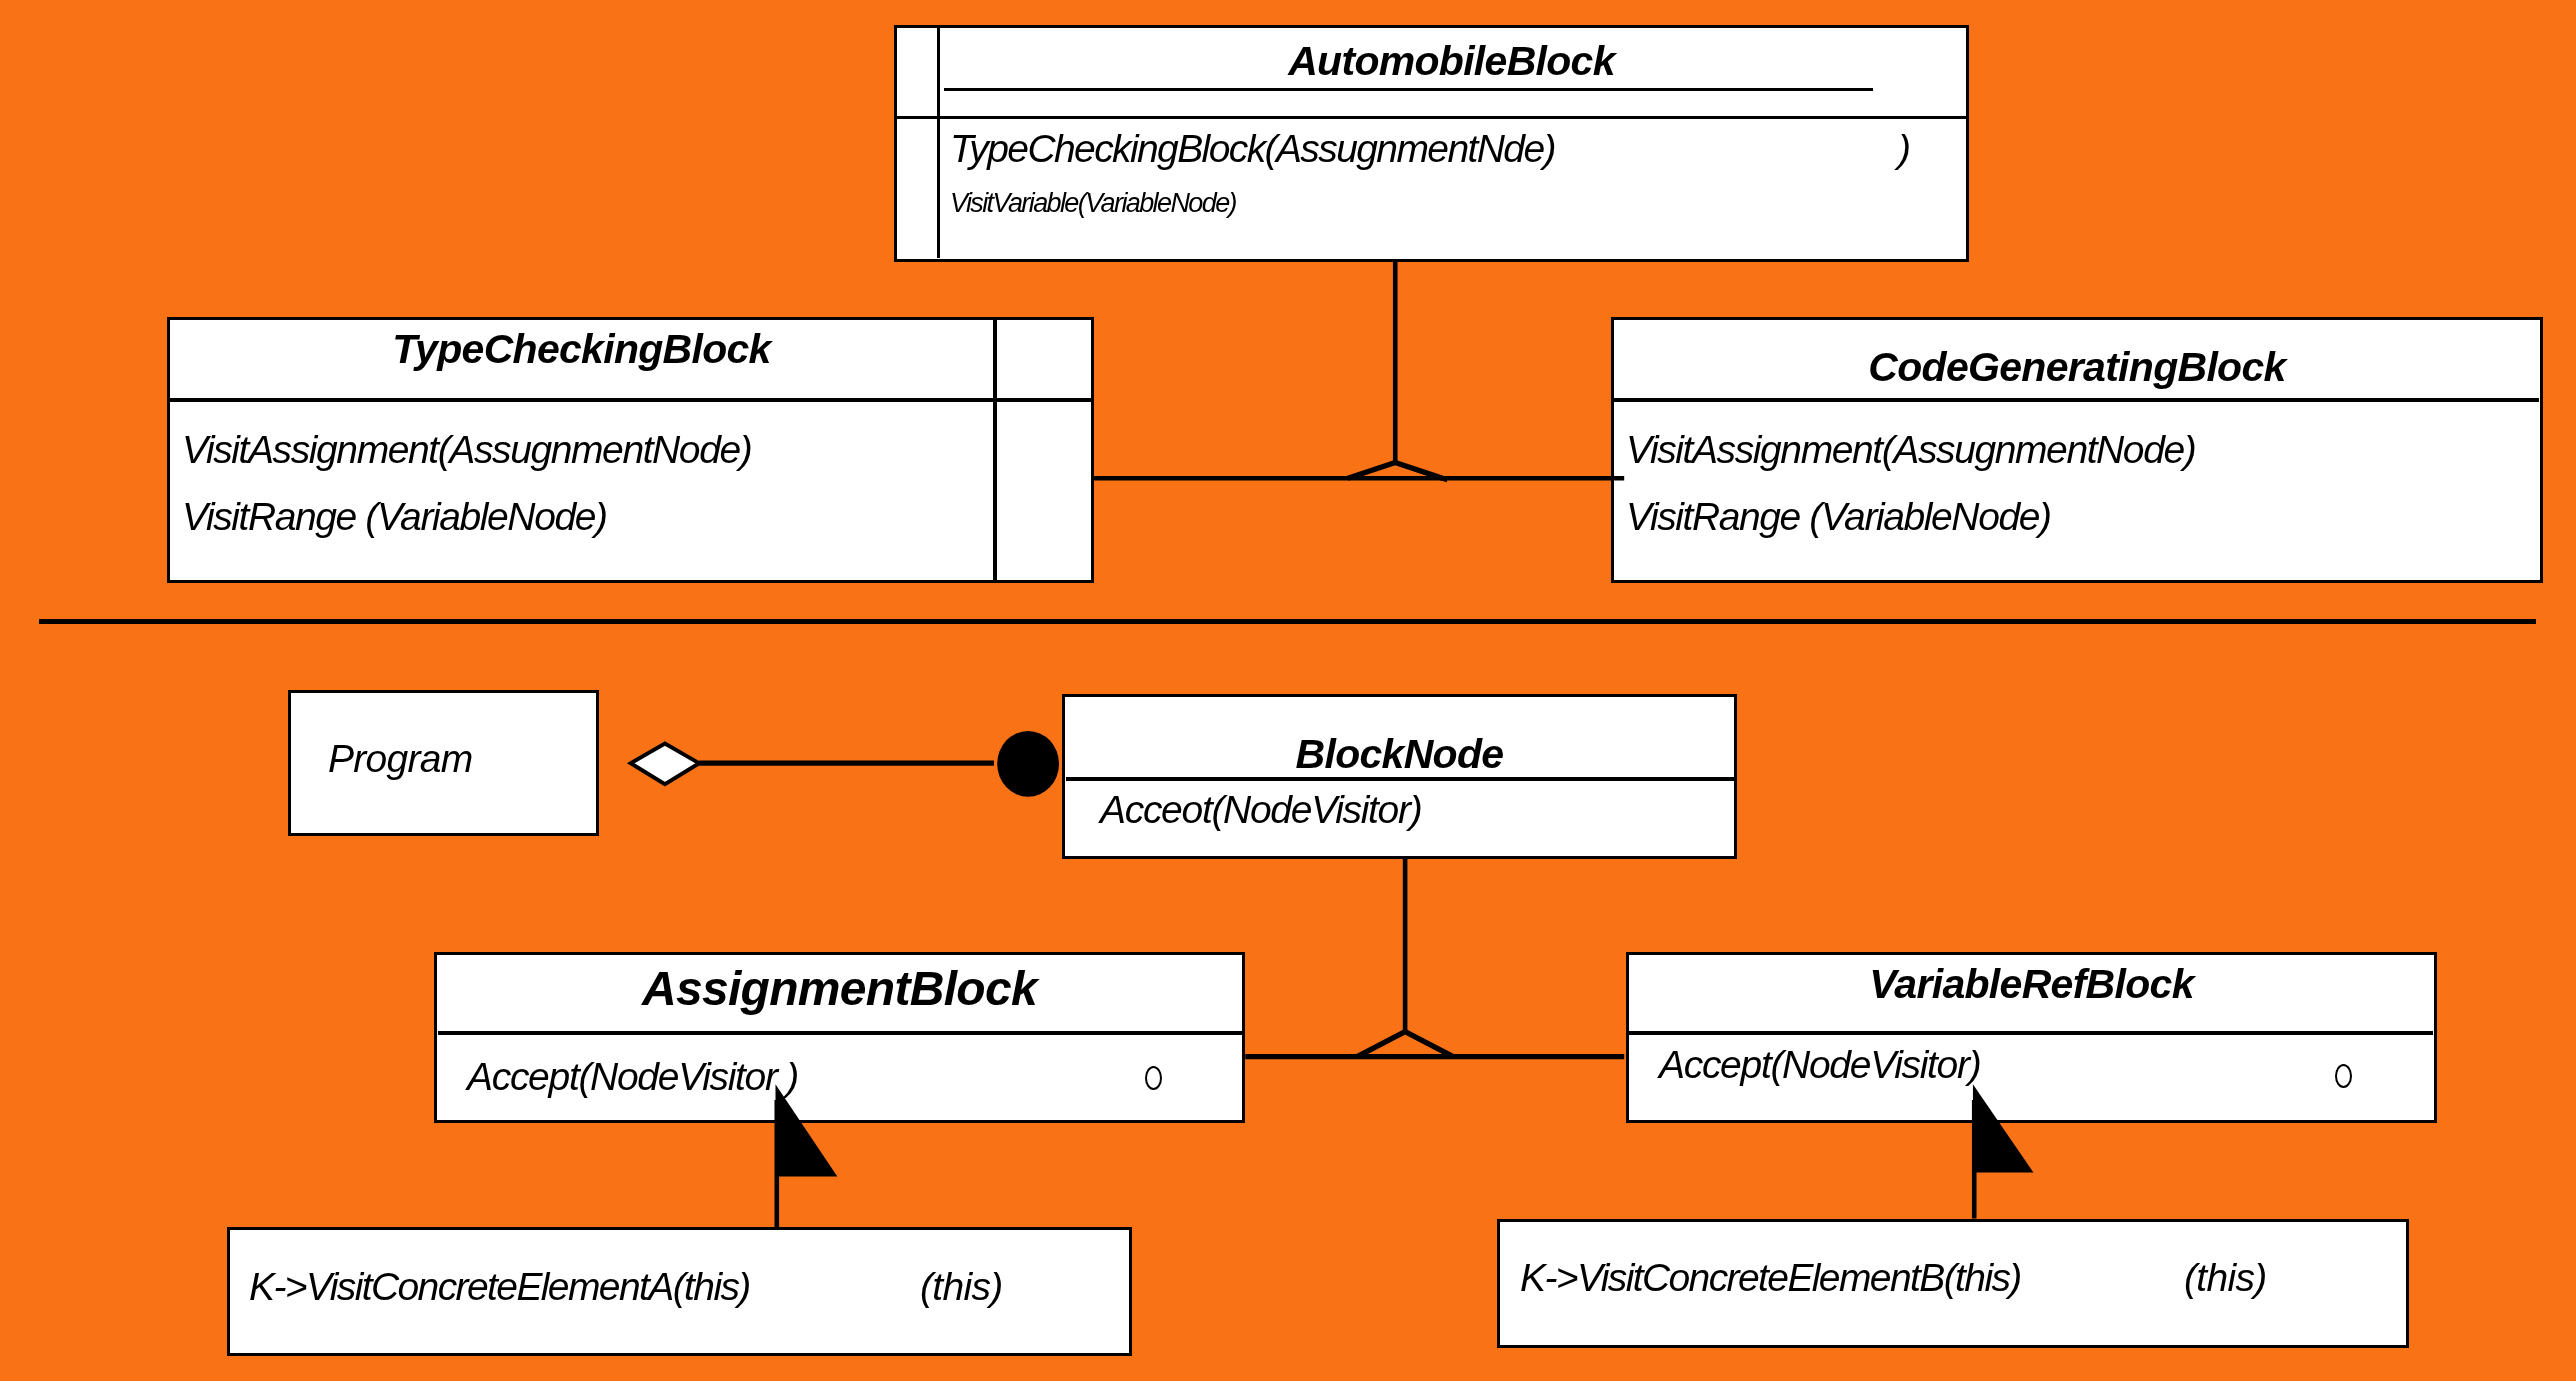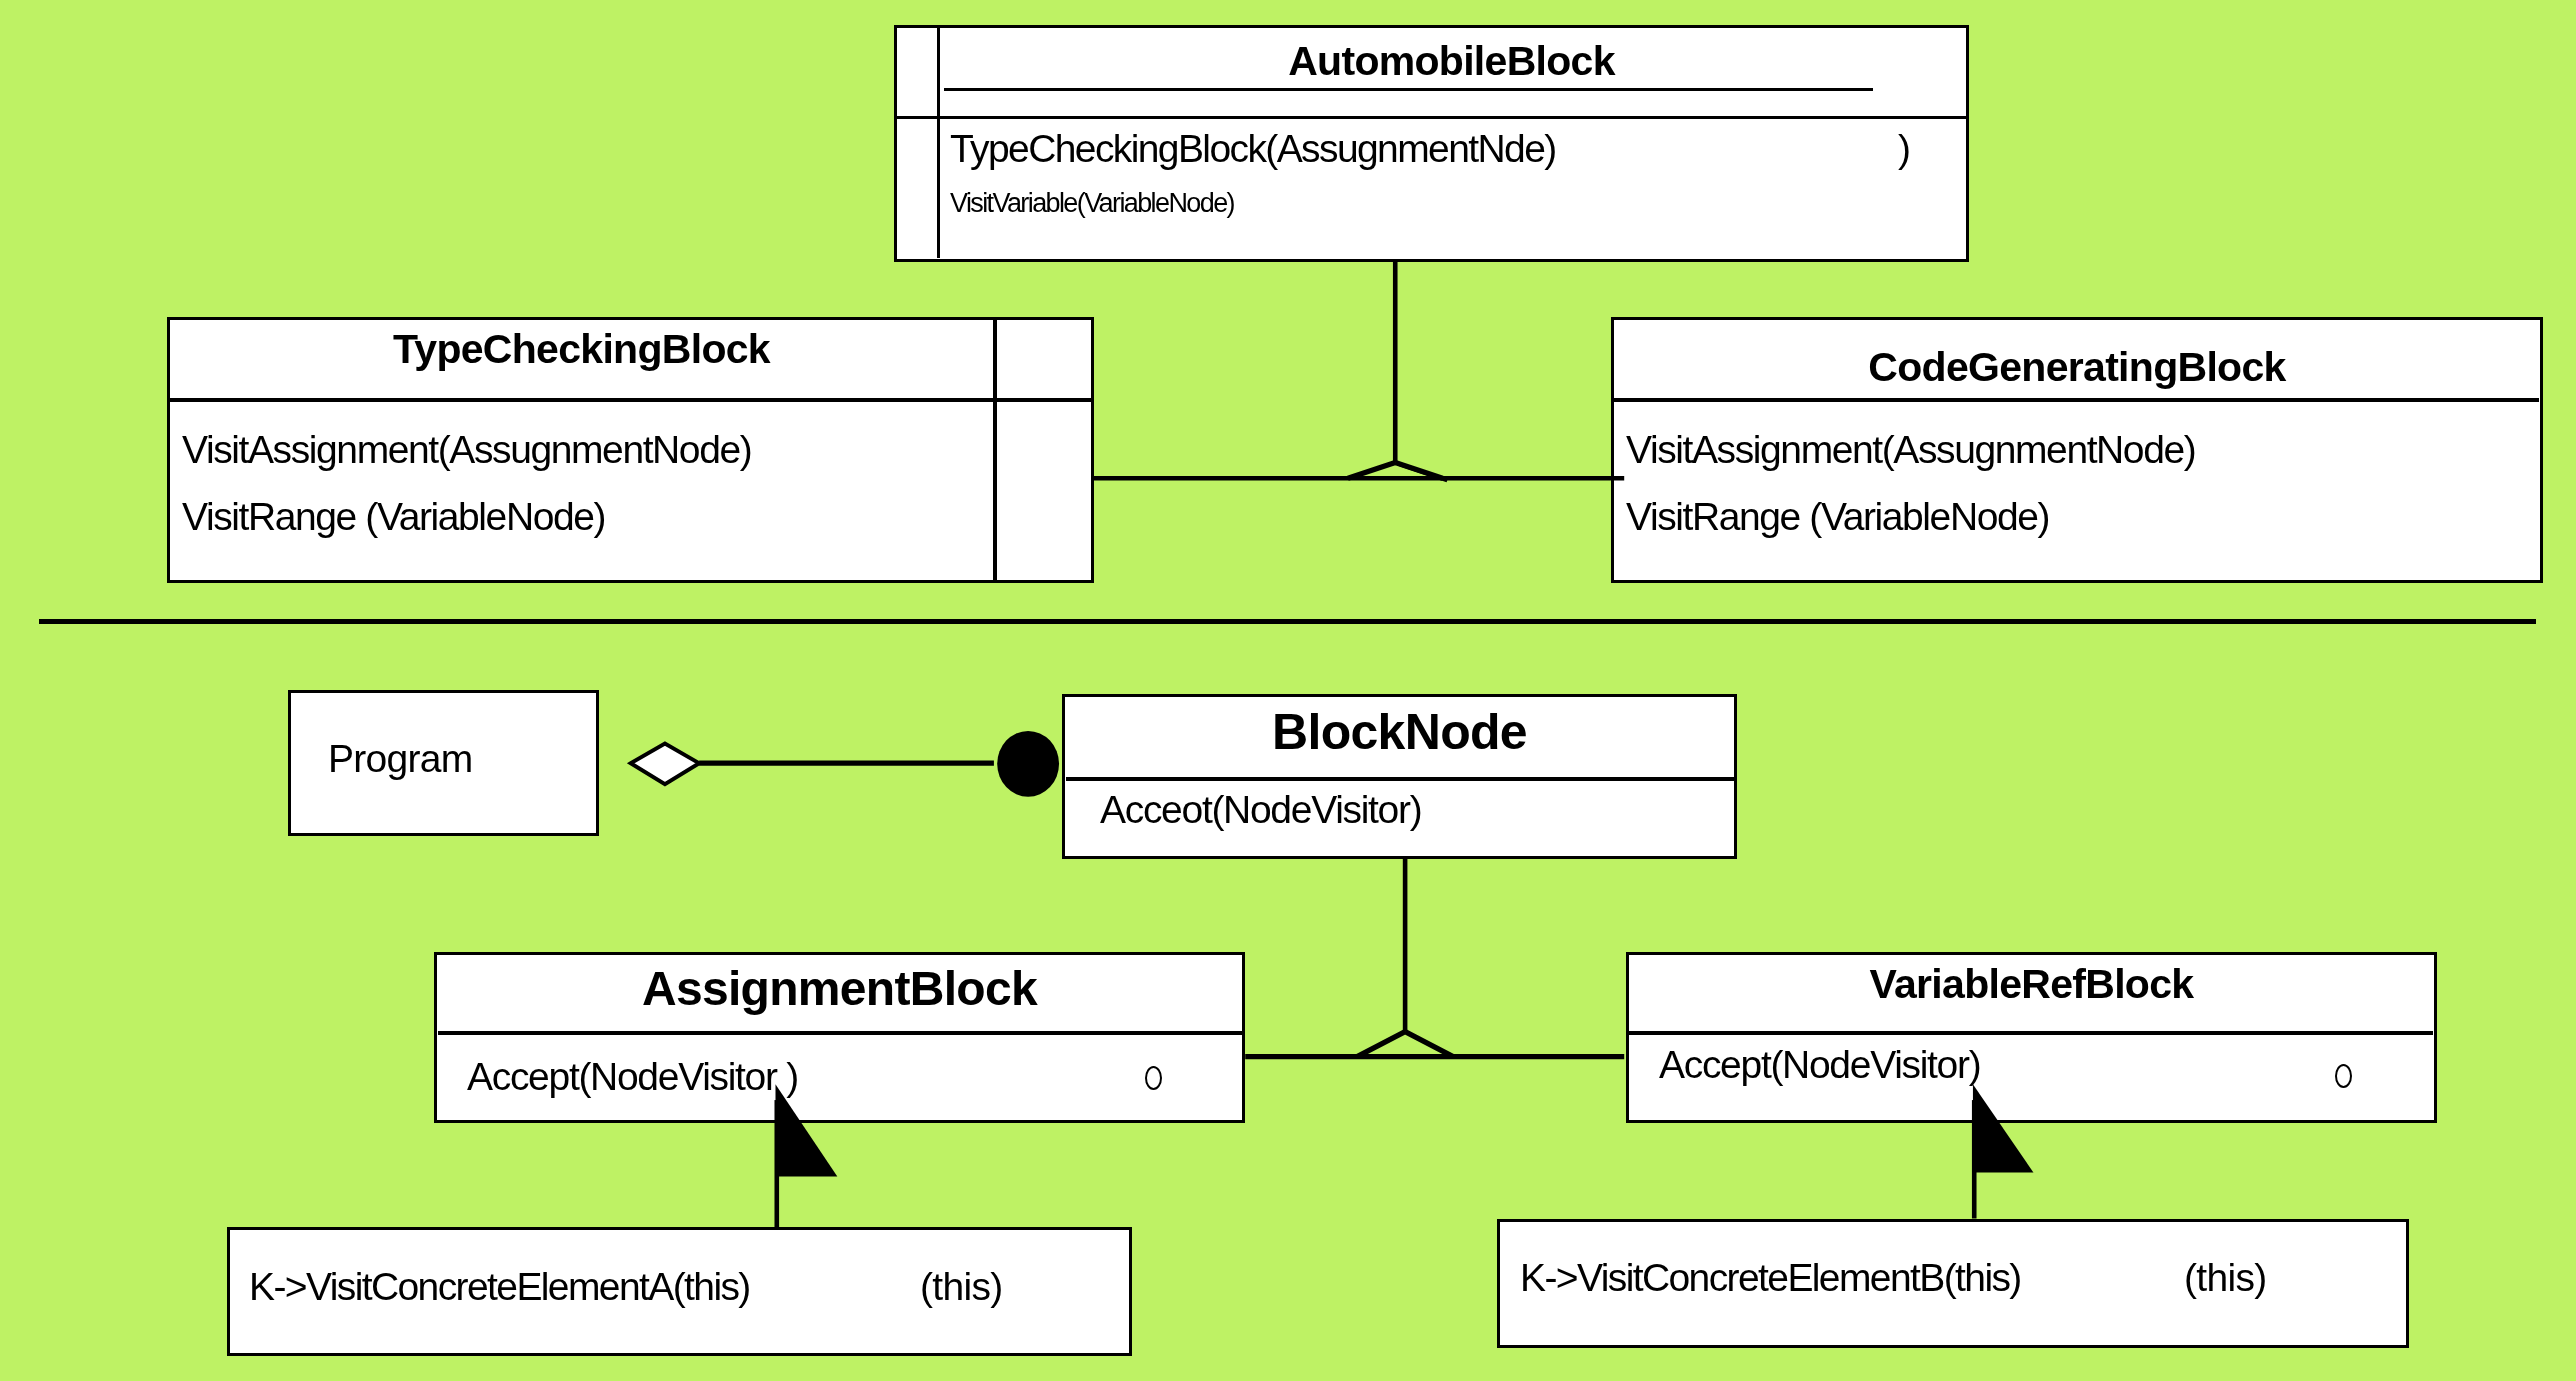--- a/index.html
+++ b/index.html
@@ -1,22 +1,23 @@
 <!DOCTYPE html>
 <html style="font-size:10.5px"><head>
 <meta charset="utf-8">
 <style>
   html,body{margin:0;padding:0;background:#ffffff;}
   body{font-family:"Liberation Sans", sans-serif;}
   #canvas{
     position:relative;
     width:2576px;
     height:1381px;
-    background:#bef264;
+    background:#f97316;
     overflow:hidden;
+    font-style:italic;
   }
   .box{
     position:absolute;
     box-sizing:border-box;
     border:3.3px solid #000;
     background:#fff;
   }
   .cls-title{
     position:absolute;
     left:0; right:0;
@@ -90,21 +91,21 @@
   <div class="cls-ops" style="left:1626px; top:428px; font-size:39px; letter-spacing:-1.4px;">VisitAssignment(AssugnmentNode)</div>
   <div class="cls-ops" style="left:1626px; top:495px; font-size:39px; letter-spacing:-1.4px;">VisitRange  (VariableNode)</div>
 
   <div class="divider" style="left:39px; top:619px; width:2497px; height:4.6px;"></div>
 
   <div class="box" style="left:288px; top:690px; width:311px; height:146px;"></div>
   <div class="plain-label" style="left:288px; top:737px; width:311px; text-align:left; font-size:39px; letter-spacing:-0.7px;padding-left:40px;">Program</div>
 
   <div class="box" style="left:1062px; top:694px; width:675px; height:165px;"></div>
   <div class="divider" style="left:1066px; top:777px; width:669px; height:4px;"></div>
-  <div class="cls-title" style="left:1062px; top:703px; width:675px; font-size:50px; letter-spacing:-0.7px;">BlockNode</div>
+  <div class="cls-title" style="left:1062px; top:731px; width:675px; font-size:41px; letter-spacing:-0.7px;">BlockNode</div>
   <div class="cls-ops" style="left:1100px; top:788px; font-size:39px; letter-spacing:-1.3px;">Acceot(NodeVisitor)</div>
 
   <div class="box" style="left:434px; top:952px; width:811px; height:171px;"></div>
   <div class="divider" style="left:438px; top:1031px; width:804px; height:4px;"></div>
   <div class="cls-title" style="left:434px; top:961px; width:811px; font-size:48px; letter-spacing:-0.7px;">AssignmentBlock</div>
   <div class="cls-ops" style="left:467px; top:1043px; font-size:39px; letter-spacing:-1.3px;margin-top:12px;">Accept(NodeVisitor )</div>
   <div class="smallcircle" style="left:1145px; top:1066px; width:17px; height:24px;"></div>
 
   <div class="box" style="left:1626px; top:952px; width:811px; height:171px;"></div>
   <div class="divider" style="left:1629px; top:1031px; width:804px; height:4px;"></div>

